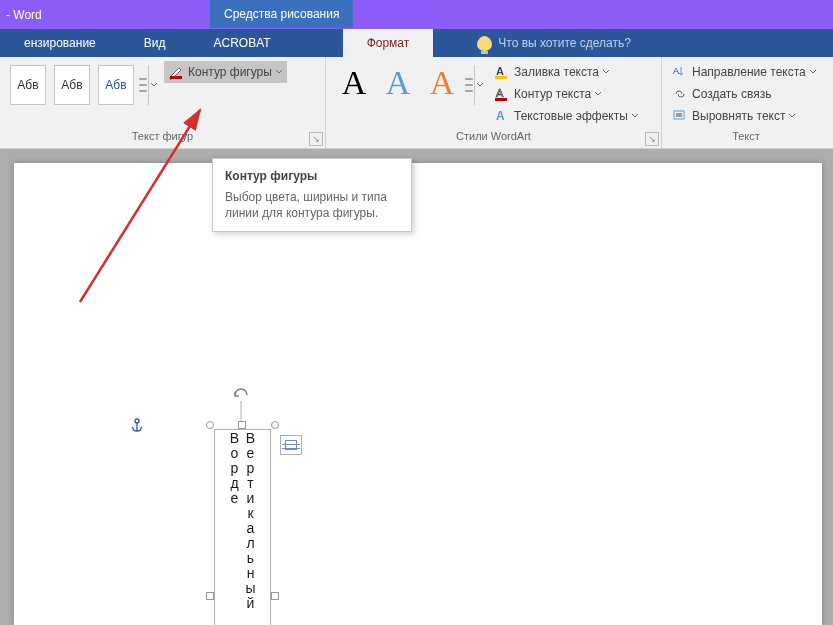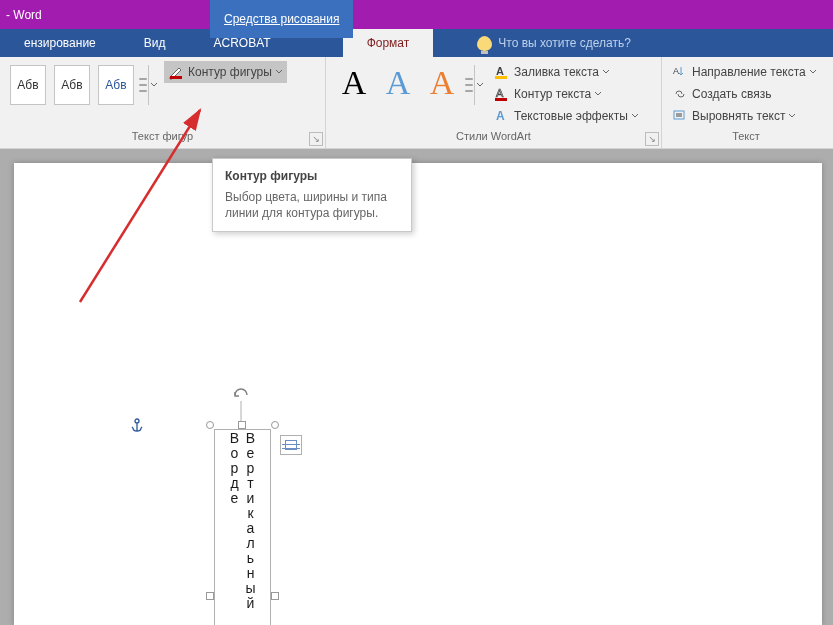--- a/index.html
+++ b/index.html
@@ -1,20 +1,20 @@
 <!DOCTYPE html>
 <html><head>
 <meta charset="utf-8">
 <style>
   * { margin: 0; padding: 0; box-sizing: border-box; font-family: "Segoe UI", Tahoma, sans-serif; }
   body { background: #adadad; width: 833px; height: 625px; overflow: hidden; }
   .app { width: 833px; height: 625px; background: #fff; }
-  .titlebar { height: 29px; background: #a21caf; color: #fff; display: flex; align-items: center; position: relative; }
+  .titlebar { height: 29px; background: #8b5cf6; color: #fff; display: flex; align-items: center; position: relative; }
   .title-left { padding-left: 6px; font-size: 12px; color: #fff; }
-  .drawing-tab { position: absolute; left: 210px; top: 0; height: 38px; background: #3b70bf; color: #fff; font-size: 12px; display: flex; align-items: center; padding: 0 14px; text-decoration: underline; }
+  .drawing-tab { position: absolute; left: 210px; top: 0; height: 28px; background: #3b70bf; color: #fff; font-size: 12px; display: flex; align-items: center; padding: 0 14px; }
   .tabs { height: 28px; background: #2b579a; color: #fff; display: flex; align-items: stretch; font-size: 12px; }
   .tab { padding: 0 24px; display: flex; align-items: center; color: #fff; cursor: pointer; }
   .tab.active { background: #f1f1f1; color: #7f1d1d; }
   .tab-bulb { width: 15px; height: 15px; background: #f9d978; border-radius: 50% 50% 50% 50% / 60% 60% 40% 40%; margin-right: 6px; position: relative; }
   .tab-bulb::after { content: ""; position: absolute; bottom: -3px; left: 4px; width: 7px; height: 3px; background: #c0c0c0; }
   .tell-me { color: #bcd0ec; }
   .ribbon { height: 92px; background: #f1f1f1; border-bottom: 1px solid #d4d4d4; display: flex; }
   .group { border-right: 1px solid #d4d4d4; padding: 4px 6px 2px 6px; display: flex; flex-direction: column; justify-content: space-between; position: relative; }
   .group-label-row { height: 16px; }
   .group-body { flex: 1; display: flex; align-items: flex-start; }

